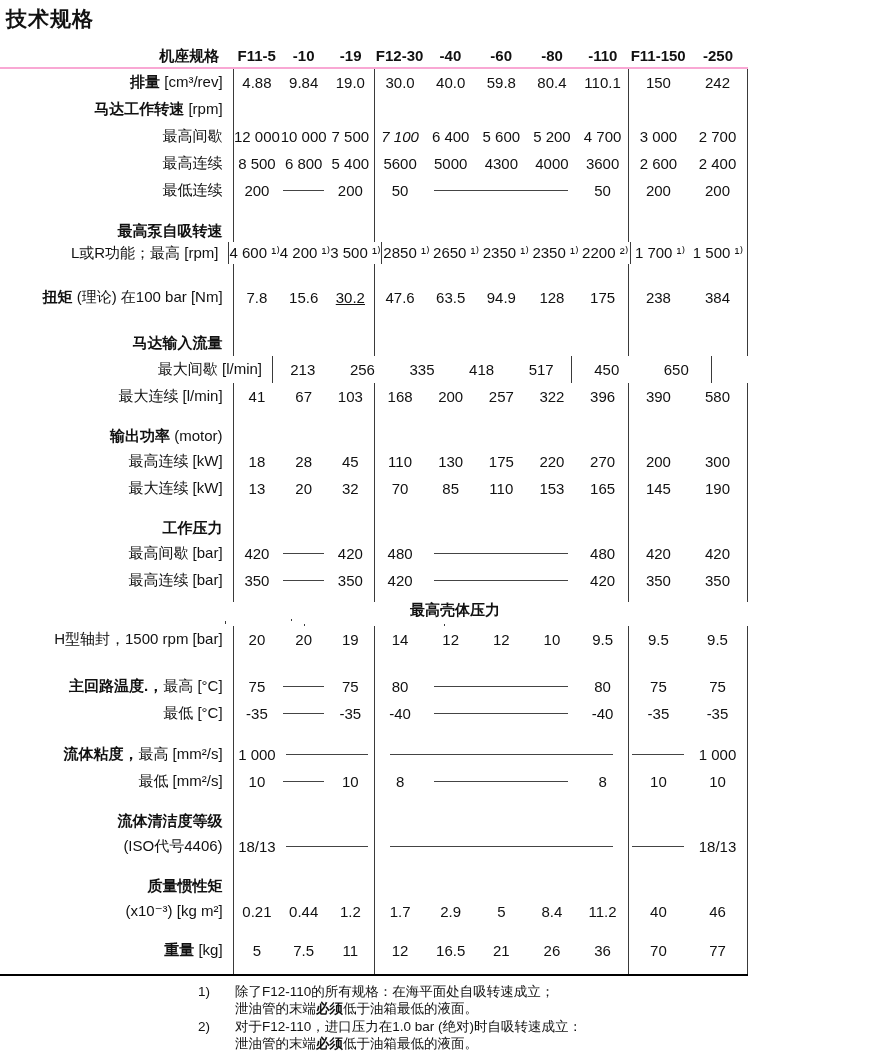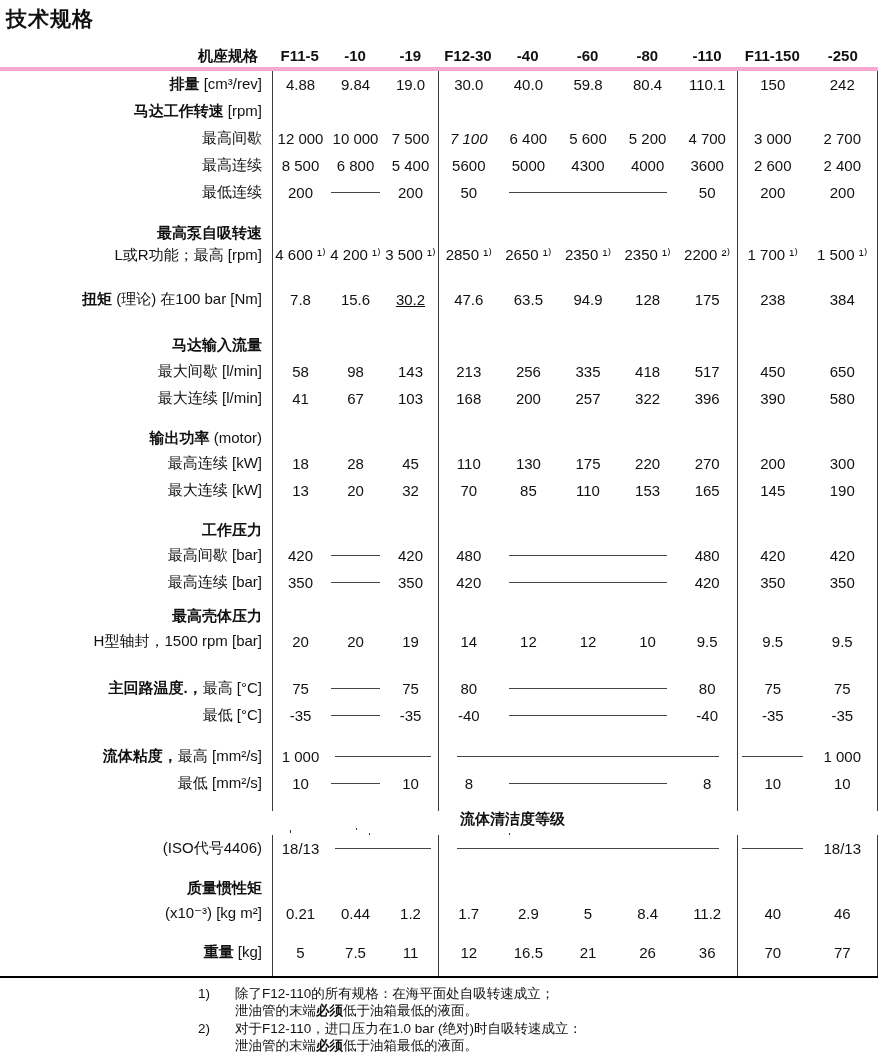--- a/index.html
+++ b/index.html
@@ -1,28 +1,28 @@
 <!DOCTYPE html>
 <html><head>
 <meta charset="utf-8">
 <style>
   html,body{margin:0;padding:0;background:#fff;}
   .page{width:880px;height:1054px;background:#fff;position:relative;
         font-family:"Liberation Sans","DejaVu Sans",sans-serif;color:#111;overflow:hidden;}
   .title{font-size:21px;font-weight:bold;margin:5px 0 0 6px;letter-spacing:1px;}
-  .spec-table{width:878px;margin-top:9px;}
+  .spec-table{width:748px;margin-top:9px;}
   .thead{display:flex;align-items:flex-end;font-weight:bold;font-size:15px;height:22px;margin-bottom:3px;}
   .label-cell{width:272px;box-sizing:border-box;text-align:right;padding-right:10px;font-size:15px;line-height:1.1;}
   .thead .label-cell{padding-right:14px;}
   .gwrap{display:flex;align-items:center;height:100%;box-sizing:border-box;}
   .g1{width:166px;}
   .g2{width:299px;}
   .g3{width:141px;}
   .thead .gwrap{border:none;height:auto;}
-  .tbody{border-top:4px solid #f9a8d4;border-bottom:2px solid #000;}
+  .tbody{border-top:2px solid #f9a8d4;border-bottom:2px solid #000;}
   .tbody .g1,.tbody .g2{border-left:1.5px solid #3a3a3a;}
   .tbody .g3{border-left:1.5px solid #3a3a3a;border-right:1.5px solid #3a3a3a;}
   .tr{display:flex;align-items:center;height:27px;}
   .c{display:flex;align-items:center;justify-content:center;font-size:15px;white-space:nowrap;}
   .thead .c{font-weight:bold;}
   .dashline{width:88%;border-top:1.5px solid #444;height:0;}
   b{font-weight:bold;}
   .footnotes{margin:7px 0 0 198px;font-size:13.5px;line-height:1.28;}
   .fn{display:flex;}
   .fn-num{width:37px;flex:none;}
@@ -202,25 +202,20 @@
           <div class="gwrap g3"></div>
         </div>
         <div class="tr" style="height: 25px;">
           <div class="label-cell"><b>马达输入流量</b></div>
           <div class="gwrap g1"></div>
           <div class="gwrap g2"></div>
           <div class="gwrap g3"></div>
         </div>
         <div class="tr">
           <div class="label-cell">最大间歇 [l/min]</div>
-          <div class="gwrap g1">
-            <div class="c" style="flex: 1 1 0%;">58</div>
-            <div class="c" style="flex: 1 1 0%;">98</div>
-            <div class="c" style="flex: 1 1 0%;">143</div>
-          </div>
           <div class="gwrap g2">
             <div class="c" style="flex: 1 1 0%;">213</div>
             <div class="c" style="flex: 1 1 0%;">256</div>
             <div class="c" style="flex: 1 1 0%;">335</div>
             <div class="c" style="flex: 1 1 0%;">418</div>
             <div class="c" style="flex: 1 1 0%;">517</div>
           </div>
           <div class="gwrap g3">
             <div class="c" style="flex: 1 1 0%;">450</div>
             <div class="c" style="flex: 1 1 0%;">650</div>
@@ -348,21 +343,21 @@
             <div class="c" style="flex: 1 1 0%;">350</div>
             <div class="c" style="flex: 1 1 0%;">350</div>
           </div>
         </div>
         <div class="tr" style="height: 8px;">
           <div class="label-cell"></div>
           <div class="gwrap g1"></div>
           <div class="gwrap g2"></div>
           <div class="gwrap g3"></div>
         </div>
-        <div class="tr" style="height: 24px;">
+        <div class="tr" style="height: 24px; flex-direction: column;">
           <div class="label-cell"><b>最高壳体压力</b></div>
           <div class="gwrap g1"></div>
           <div class="gwrap g2"></div>
           <div class="gwrap g3"></div>
         </div>
         <div class="tr">
           <div class="label-cell">H型轴封，1500 rpm [bar]</div>
           <div class="gwrap g1">
             <div class="c" style="flex: 1 1 0%;">20</div>
             <div class="c" style="flex: 1 1 0%;">20</div>
@@ -474,21 +469,21 @@
             <div class="c" style="flex: 1 1 0%;">10</div>
             <div class="c" style="flex: 1 1 0%;">10</div>
           </div>
         </div>
         <div class="tr" style="height: 14px;">
           <div class="label-cell"></div>
           <div class="gwrap g1"></div>
           <div class="gwrap g2"></div>
           <div class="gwrap g3"></div>
         </div>
-        <div class="tr" style="height: 24px; flex-direction: column;">
+        <div class="tr" style="height: 24px;">
           <div class="label-cell"><b>流体清洁度等级</b></div>
           <div class="gwrap g1"></div>
           <div class="gwrap g2"></div>
           <div class="gwrap g3"></div>
         </div>
         <div class="tr">
           <div class="label-cell">(ISO代号4406)</div>
           <div class="gwrap g1">
             <div class="c" style="flex: 1 1 0%;">18/13</div>
             <div class="c" style="flex: 2 1 0%;">

